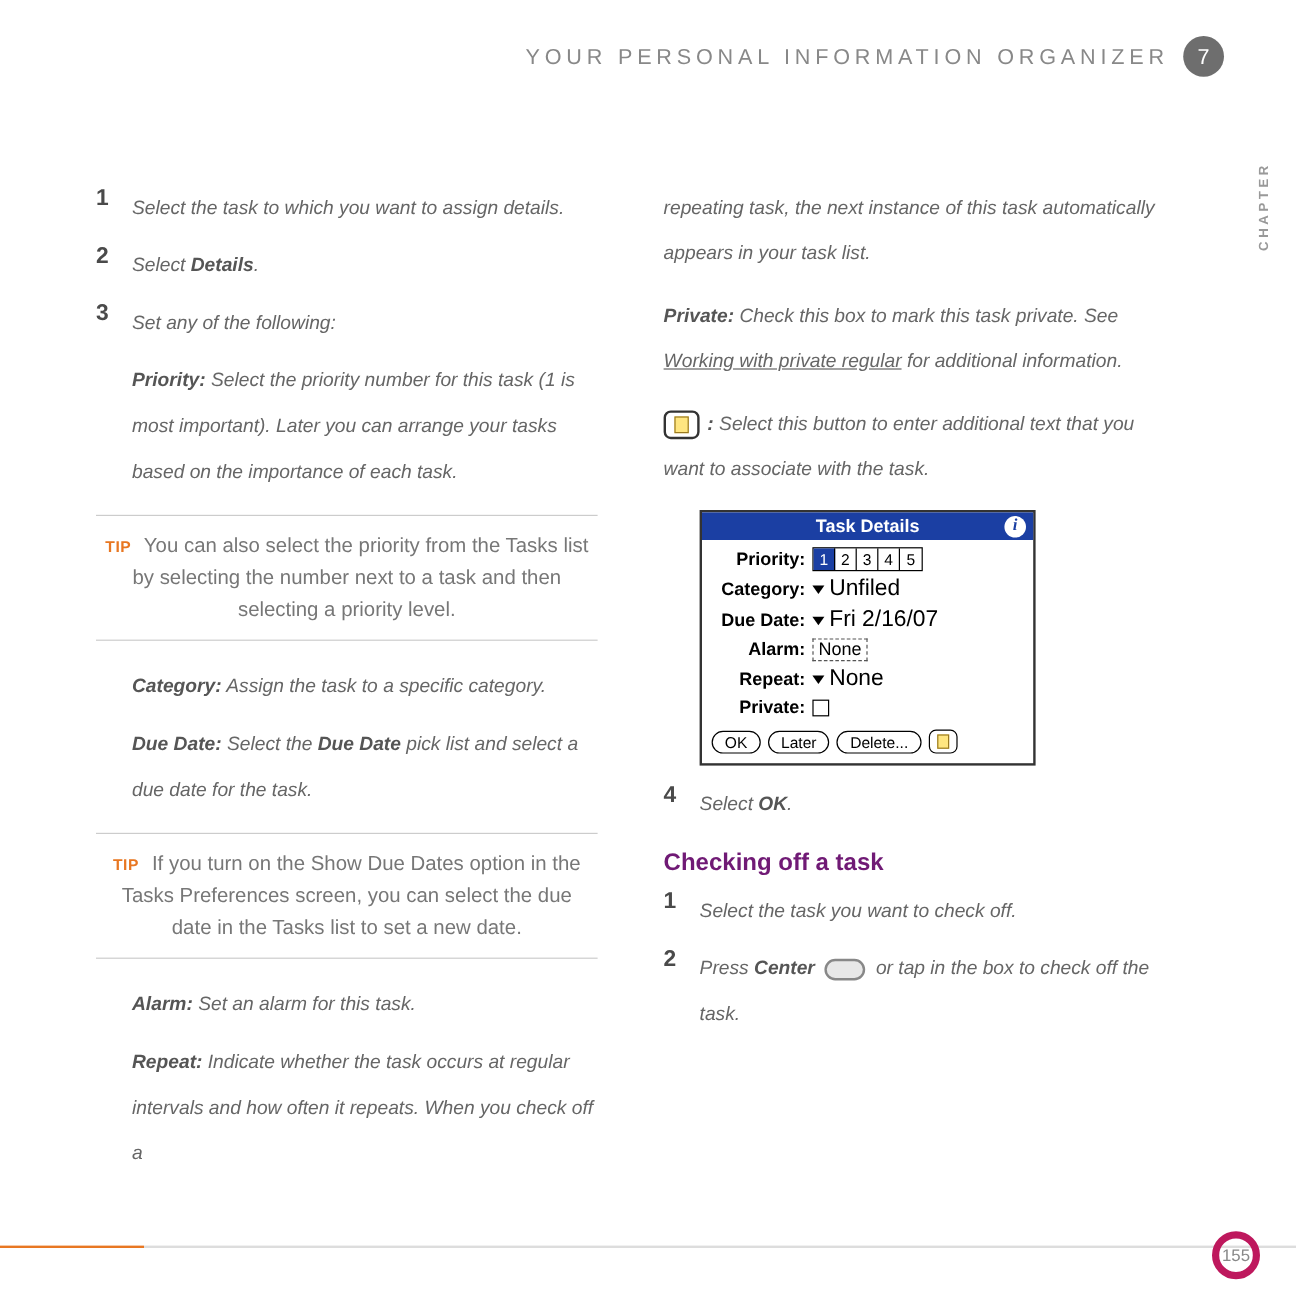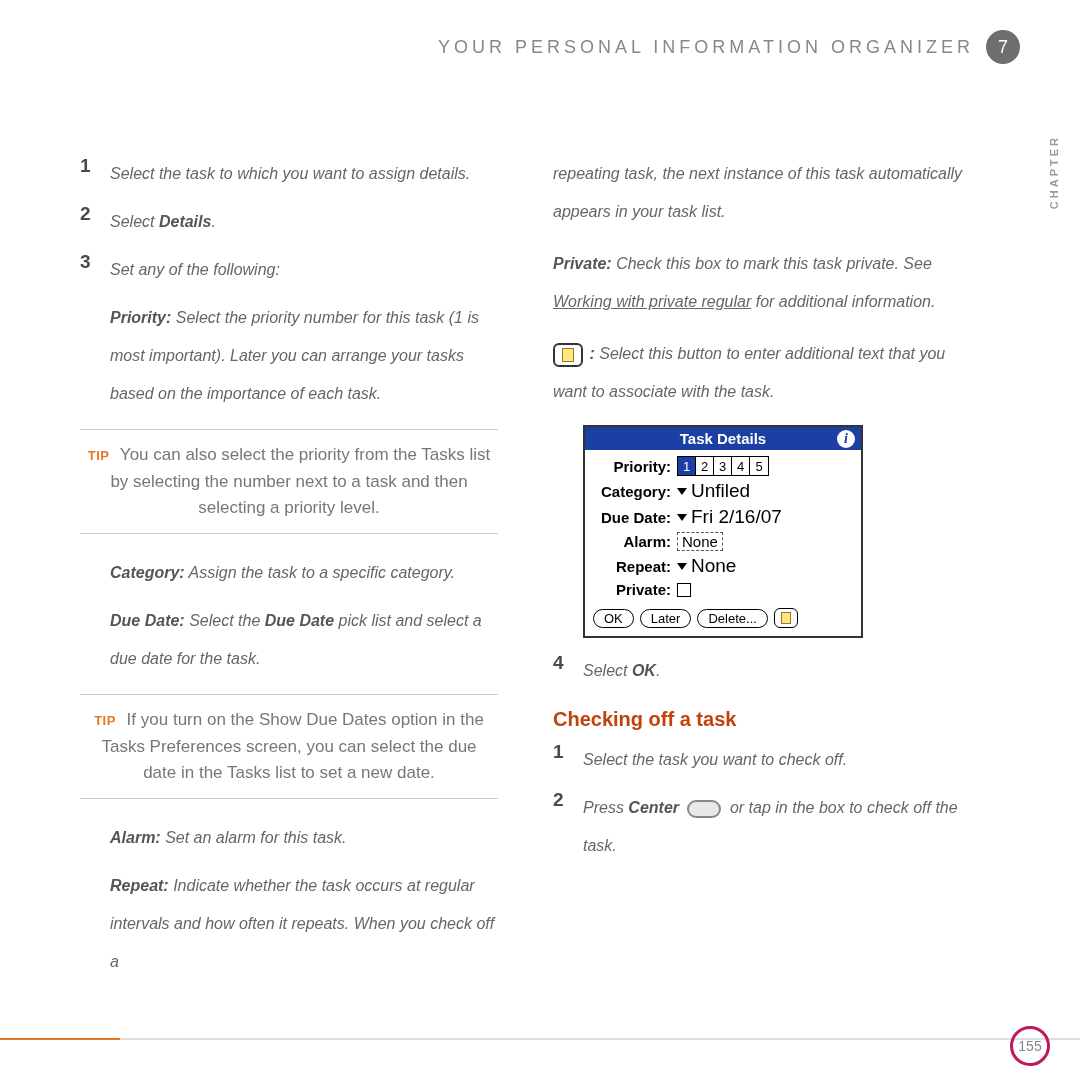--- a/index.html
+++ b/index.html
@@ -100,21 +100,21 @@
   .tip-label {
     color: #e87722;
     font-weight: 700;
     font-size: 13px;
     letter-spacing: 0.5px;
     margin-right: 6px;
   }
   .section-head {
     font-size: 20px;
     font-weight: 700;
-    color: #c2410c;
+    color: #701a75;
     margin: 18px 0 10px 0;
   }
   .note-icon {
     display: inline-flex;
     width: 30px;
     height: 24px;
     border: 2px solid #333;
     border-radius: 6px;
     background: #fff;
     vertical-align: middle;
@@ -145,21 +145,21 @@
     right: 0;
     height: 2px;
     background: linear-gradient(to right, #e87722 0 120px, #ddd 120px 100%);
   }
   .page-num {
     position: absolute;
     bottom: 14px;
     right: 30px;
     width: 40px;
     height: 40px;
-    border: 3px solid #be185d;
+    border: 6px solid #be185d;
     border-radius: 50%;
     display: flex;
     align-items: center;
     justify-content: center;
     color: #888;
     font-size: 14px;
   }
   
   .dialog {
     width: 280px;

